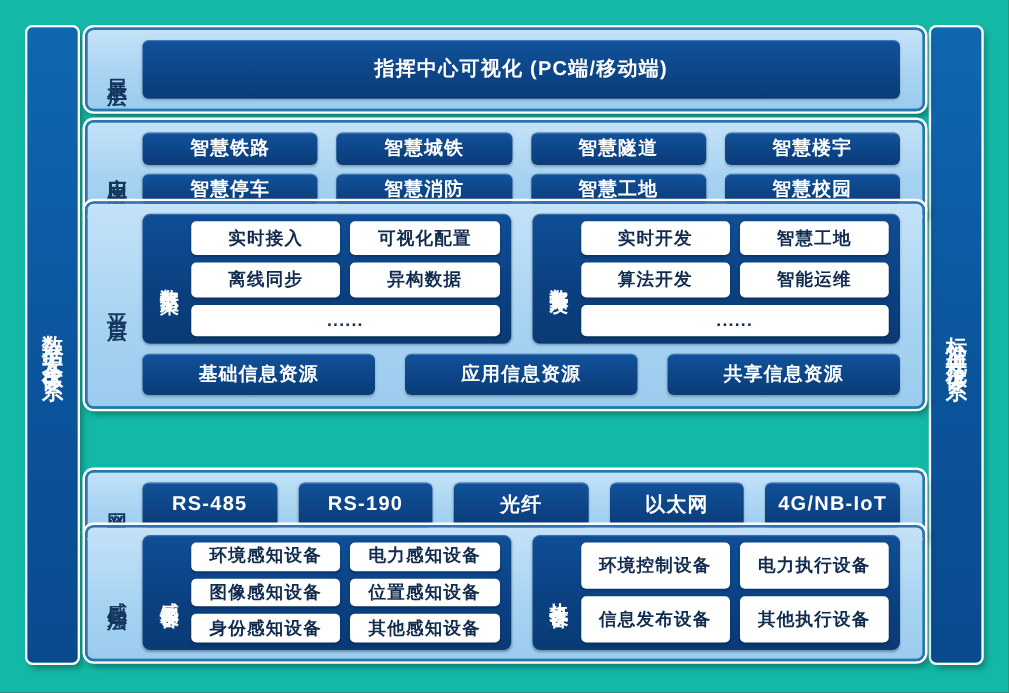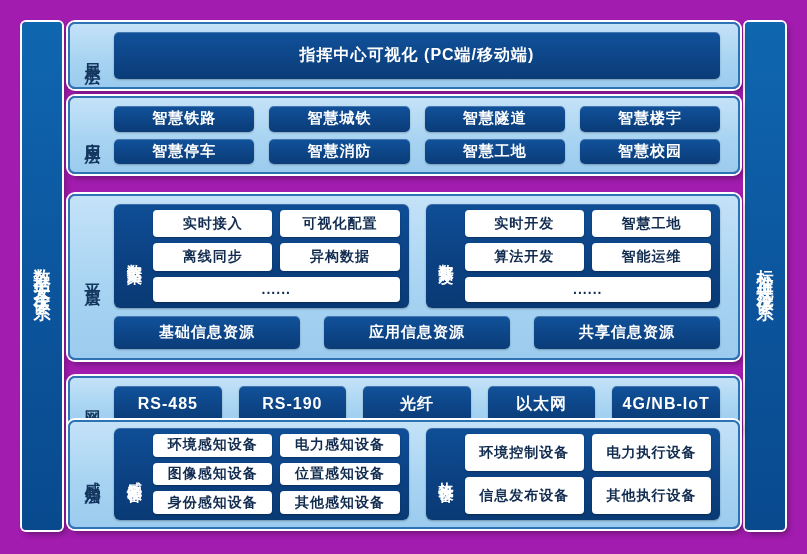--- a/index.html
+++ b/index.html
@@ -1,17 +1,17 @@
 <!DOCTYPE html>
 <html><head>
 <meta charset="utf-8">
 <style>
   html,body{margin:0;padding:0;background:#486c4c;}
   .stage{
-    position:relative;width:807px;height:554px;background:#a21caf;overflow:hidden;
+    position:relative;width:807px;height:554px;background:#14b8a6;overflow:hidden;
     font-family:"Liberation Sans","DejaVu Sans",sans-serif;font-weight:700;
   }
   
   .sidebar{
     position:absolute;top:22px;width:40px;height:508px;border-radius:4px;
     background:linear-gradient(180deg,#0f67b0 0%,#0b549c 55%,#094a8e 100%);
     box-shadow:0 0 0 2px #ffffff,3px 4px 6px rgba(0,0,0,.35);
     display:flex;align-items:center;justify-content:center;
   }
   .sidebar-text{
@@ -23,21 +23,21 @@
   
   .panel{
     position:absolute;left:68px;width:672px;box-sizing:border-box;
     background:linear-gradient(180deg,#c4e2f8 0%,#a8d4f2 55%,#9bcbee 100%);
     border:2px solid #2d73b4;border-radius:7px;
     box-shadow:0 0 0 2px #ffffff,3px 4px 6px rgba(0,0,0,.35);
     display:flex;
   }
   .panel-display{top:22px;height:67px;}
   .panel-application{top:96px;height:78px;}
-  .panel-platform{top:194px;height:166px;}
+  .panel-platform{top:161px;height:166px;}
   .panel-network{top:364px;height:56px;margin-top:12px;}
   .panel-perception{top:420px;height:109px;}
   .layer-label{
     width:44px;display:flex;align-items:center;justify-content:center;
     writing-mode:vertical-lr;text-orientation:upright;
     color:#14375f;font-size:16px;letter-spacing:4px;white-space:nowrap;flex:0 0 44px;
   }
   
   .dark-box{
     background:linear-gradient(180deg,#11529b 0%,#0d4587 55%,#0a3c77 100%);

